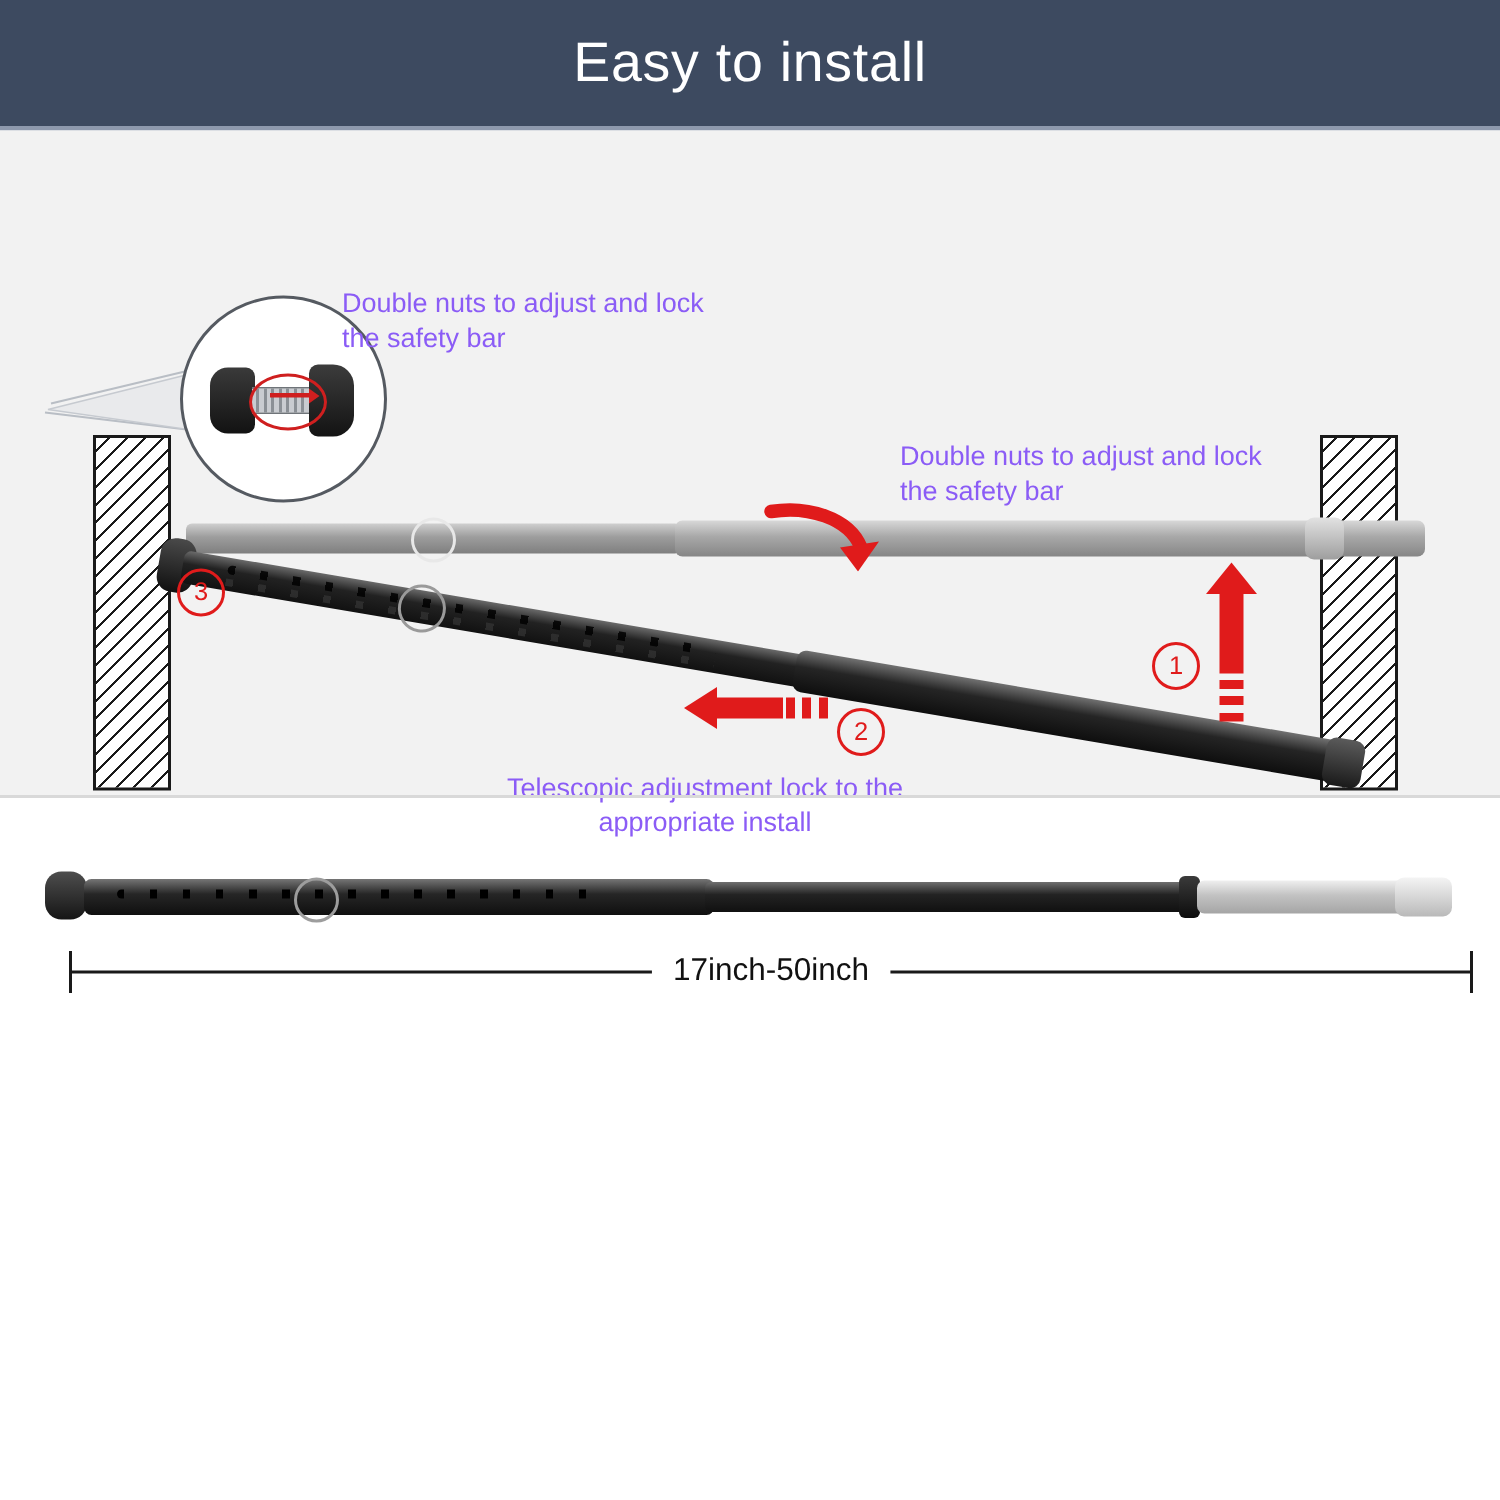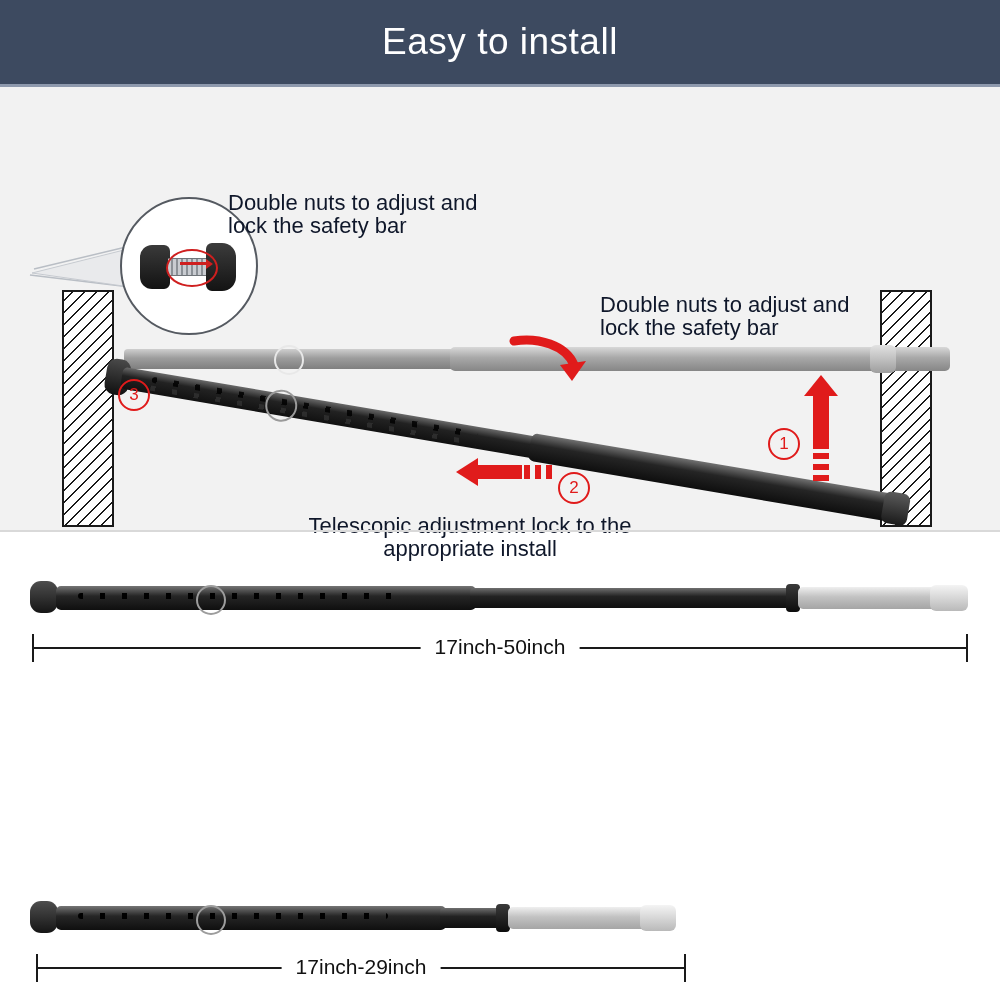--- a/index.html
+++ b/index.html
@@ -135,22 +135,22 @@
     position: absolute;
     right: -5px; top: -3.5px;
     border-left: 7px solid #cf1f1f;
     border-top: 5px solid transparent;
     border-bottom: 5px solid transparent;
   }
 
   
   .label {
     position: absolute;
-    color: #0f172a;
-    font-size: 22px;
+    color: #8b5cf6;
+    font-size: 18px;
     line-height: 23px;
   }
   .label-callout {
     left: 228px; top: 104px;
     width: 270px;
   }
   .label-right {
     left: 600px; top: 206px;
     width: 270px;
   }
@@ -502,41 +502,23 @@
     <div class="prod" style="width:940px;">
       <div class="knob"></div>
       <div class="dark2" style="left:26px;width:420px;"></div>
       <div class="holes" style="width:330px;"></div>
       <div class="ring" style="left:166px;"></div>
       <div class="dark" style="left:440px;width:320px;"></div>
       <div class="joint" style="left:756px;"></div>
       <div class="light" style="left:768px;width:140px;"></div>
       <div class="lightcap" style="left:900px;width:38px;"></div>
     </div>
-    <div class="dim" style="left:32px; top:82px; width:936px;">
+    <div class="dim" style="left:46px; top:82px; width:936px;">
       <div class="line"></div>
       <div class="tick tick-l"></div>
       <div class="tick tick-r"></div>
       <div class="dim-label">17inch-50inch</div>
     </div>
   </div>
 
 
-  <div class="size-row row-3">
-    <div class="prod" style="width:670px;">
-      <div class="knob"></div>
-      <div class="dark2" style="left:26px;width:390px;"></div>
-      <div class="holes" style="width:310px;"></div>
-      <div class="ring" style="left:166px;"></div>
-      <div class="dark" style="left:410px;width:60px;"></div>
-      <div class="joint" style="left:466px;"></div>
-      <div class="light" style="left:478px;width:140px;"></div>
-      <div class="lightcap" style="left:610px;width:36px;"></div>
-    </div>
-    <div class="dim" style="left:36px; top:82px; width:650px;">
-      <div class="line"></div>
-      <div class="tick tick-l"></div>
-      <div class="tick tick-r"></div>
-      <div class="dim-label">17inch-29inch</div>
-    </div>
-  </div>
 
 </div>
 
 </body></html>

